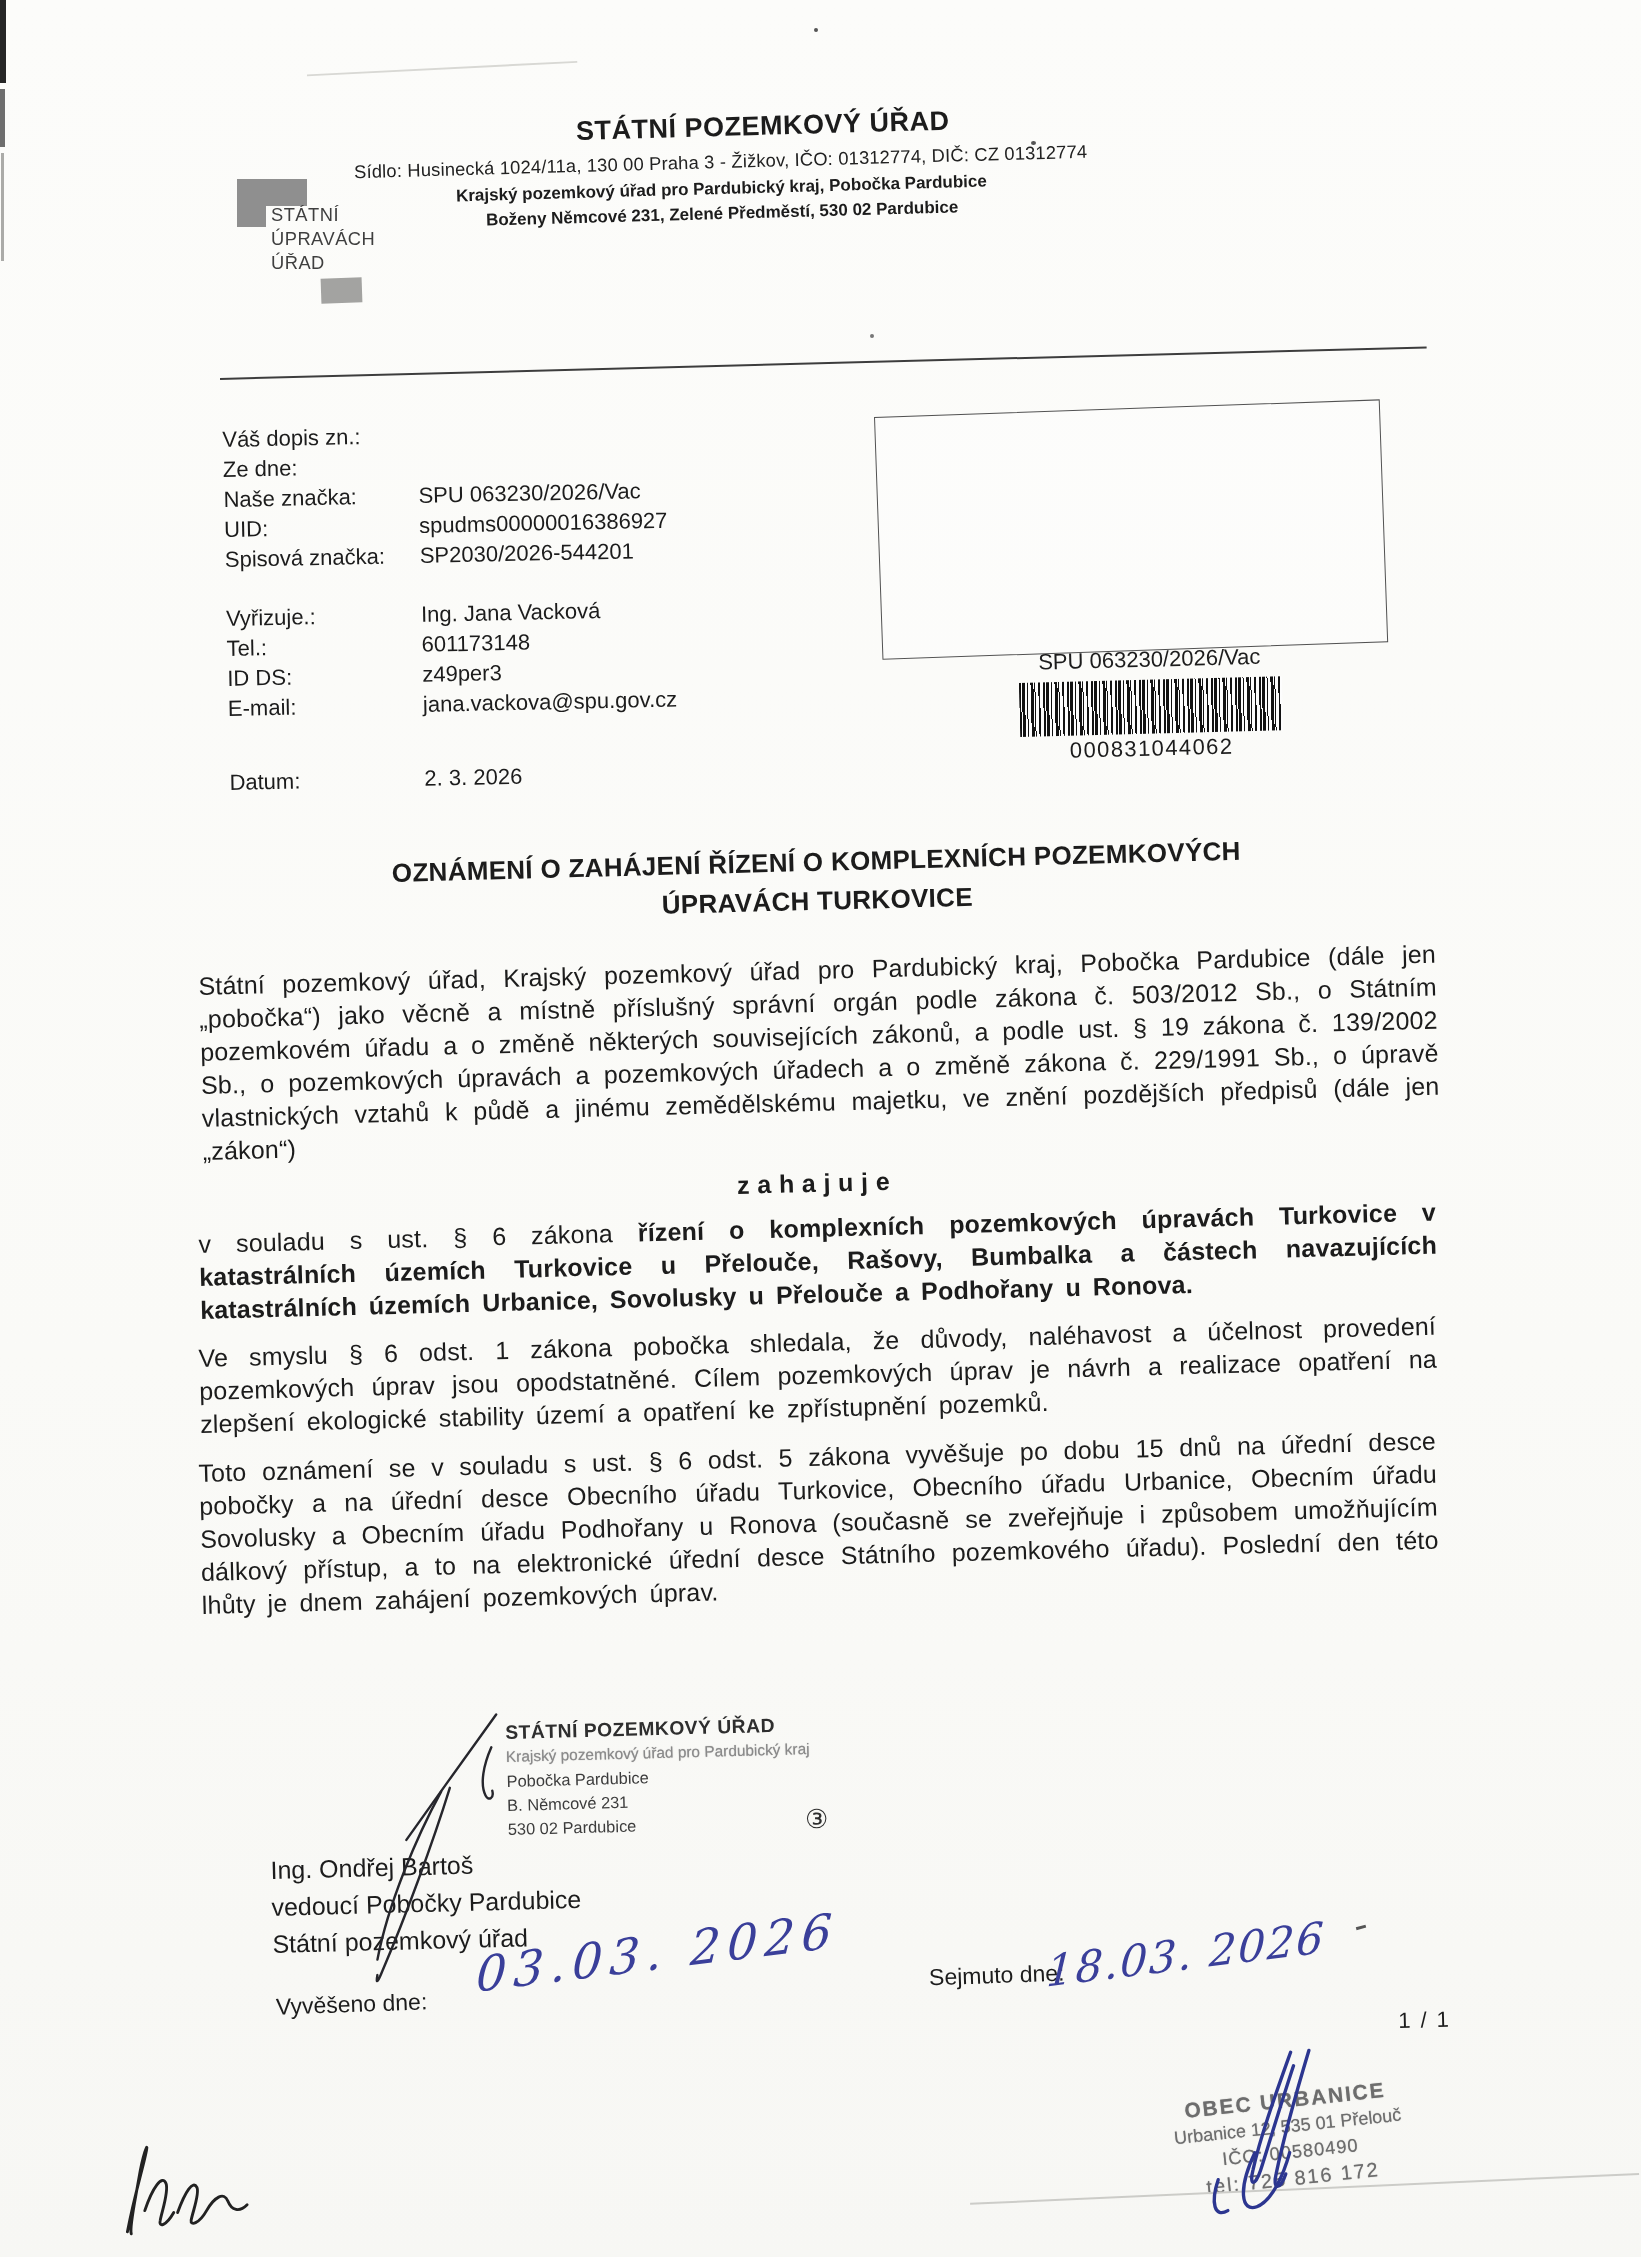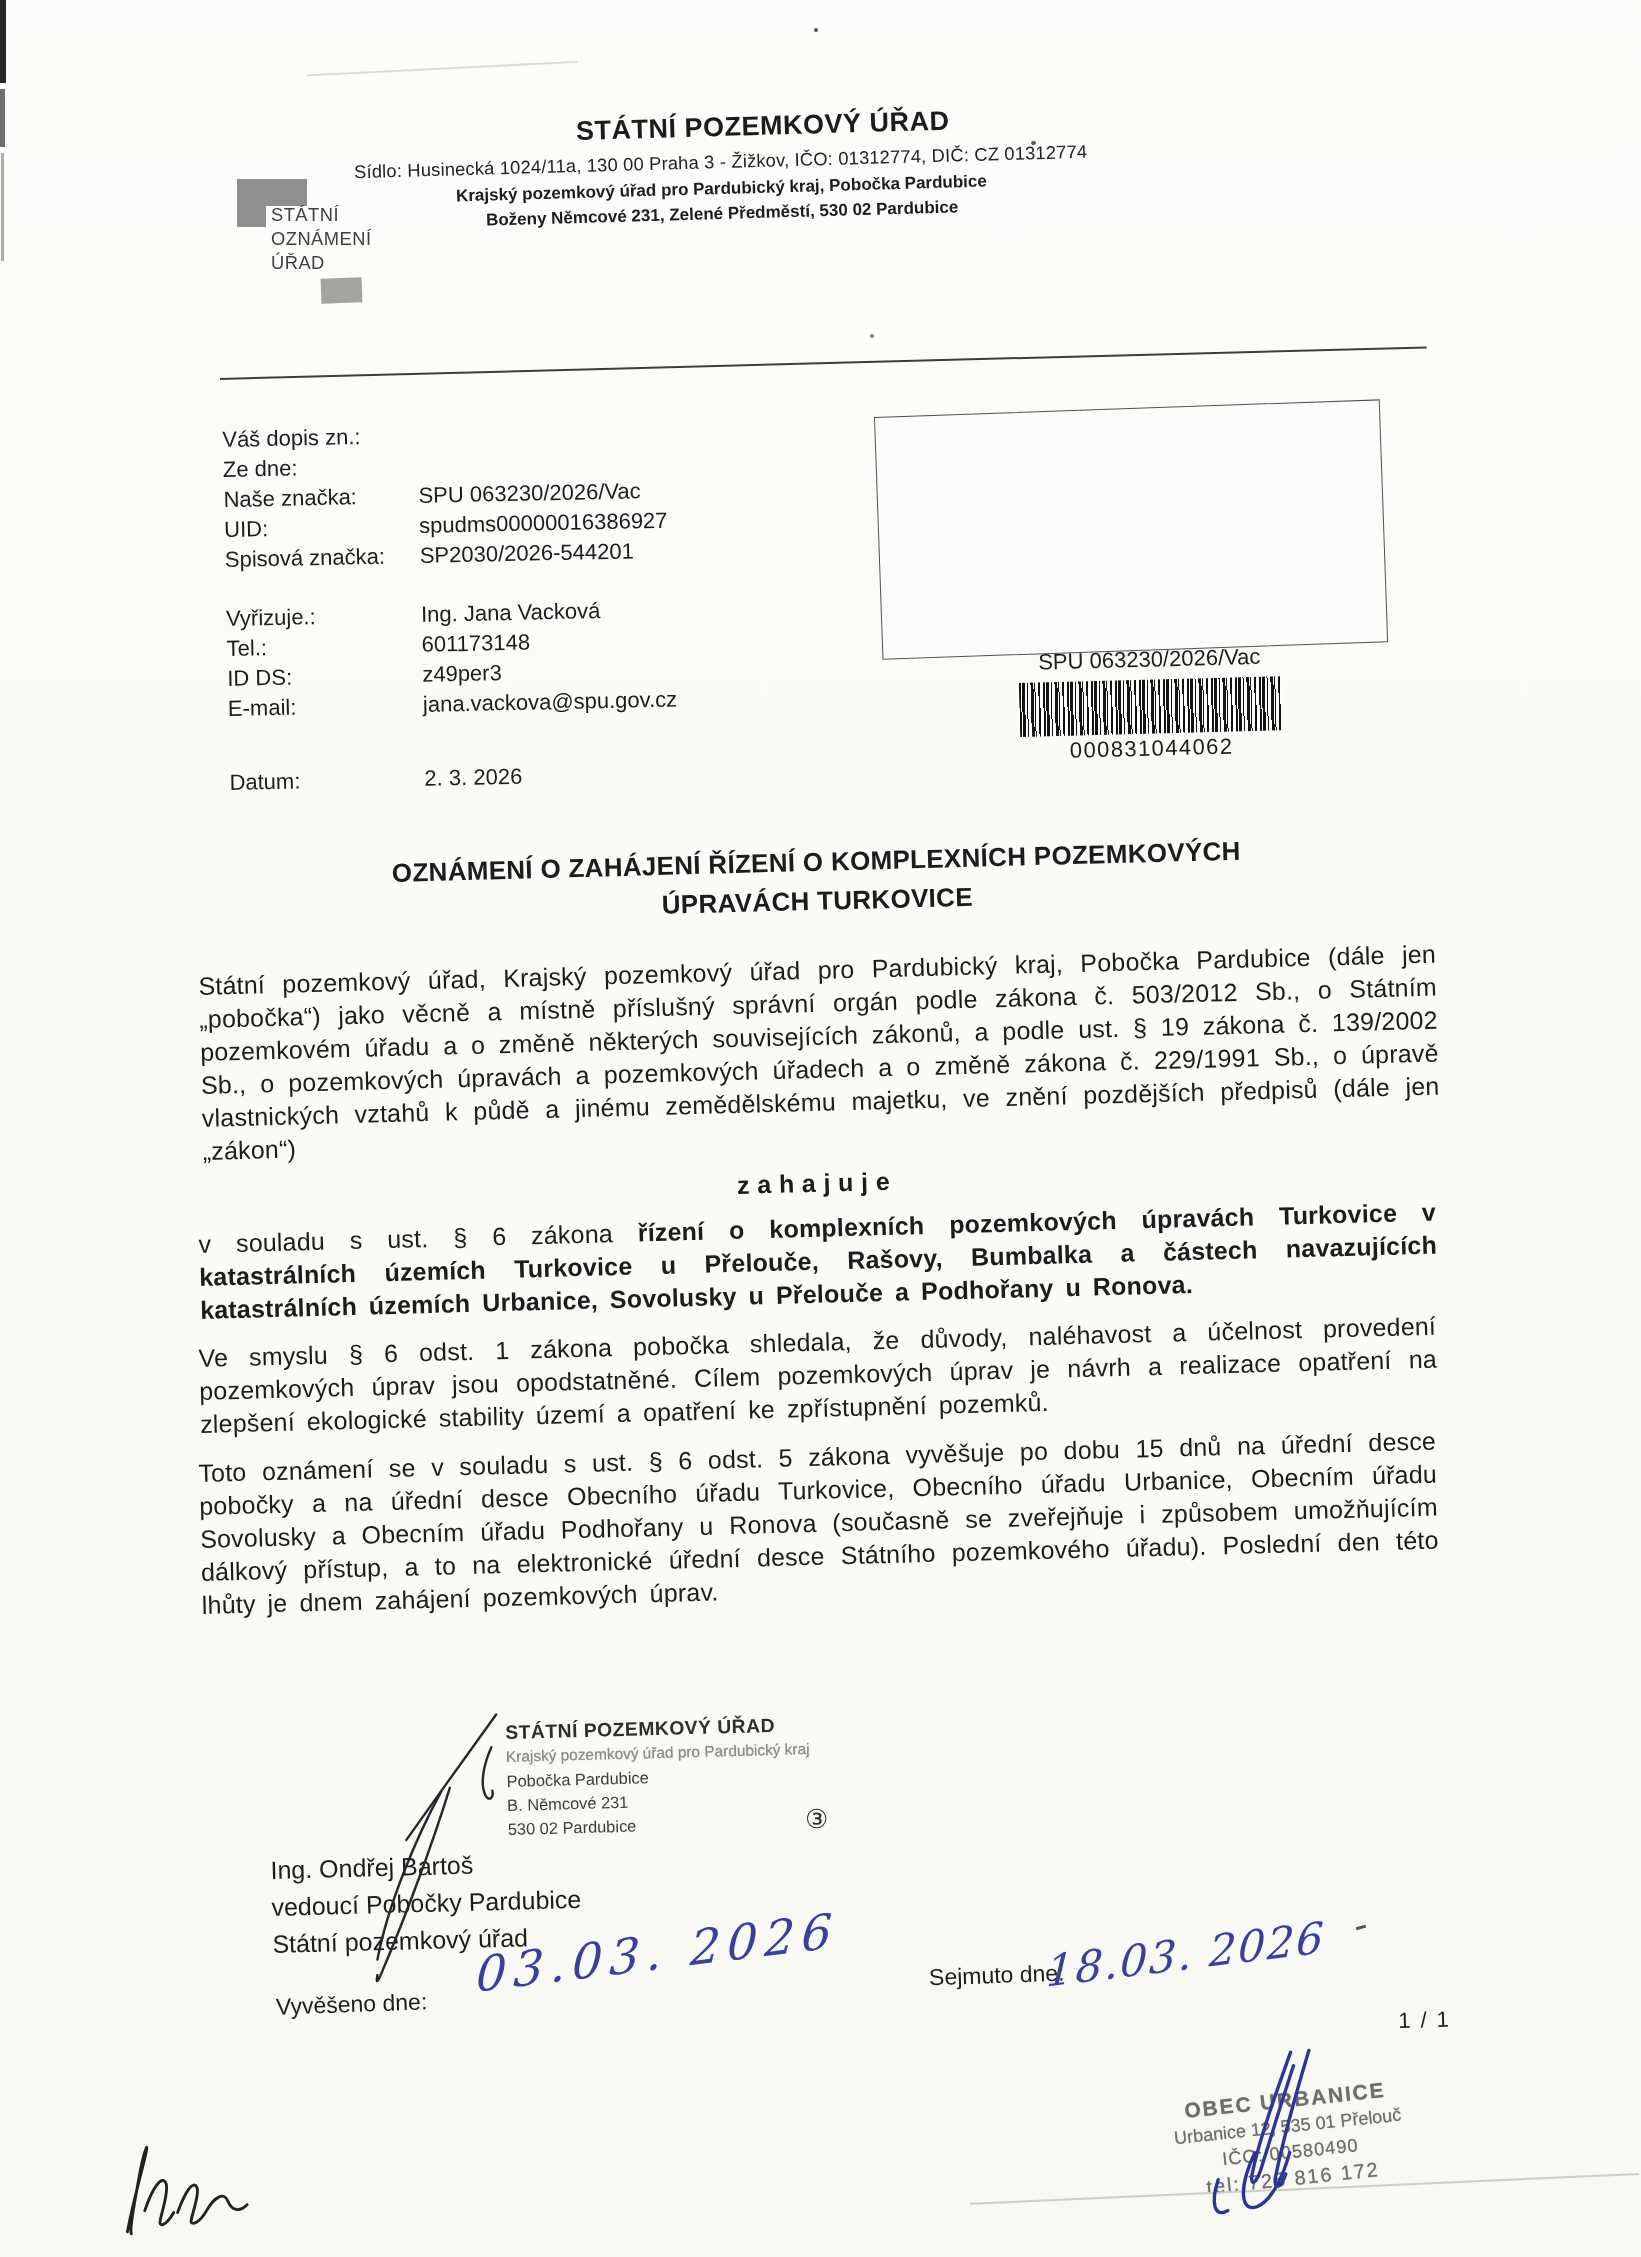--- a/index.html
+++ b/index.html
@@ -93,21 +93,21 @@
   <div class="abs speck" style="left:814px;top:28px;width:3.9px;height:3.9px;"></div>
   <div class="abs speck" style="left:1031px;top:141px;width:4.8px;height:3.9px;"></div>
   <div class="abs speck" style="left:870px;top:334px;width:3.9px;height:3.9px;background:#777;"></div>
   <div class="abs" style="left:1356px;top:1926px;width:9.7px;height:2.9px;background:#555;transform:rotate(-15deg);"></div>
 
   <div class="abs logo-col"></div>
   <div class="abs logo-flag"></div>
   <div class="abs logo-sub"></div>
   <div class="abs logo-text">
     <div>STÁTNÍ</div>
-    <div>OZNÁMENÍ</div>
+    <div>ÚPRAVÁCH</div>
     <div>ÚŘAD</div>
   </div>
 
   <div class="abs letterhead">
     <div class="lh-title">STÁTNÍ POZEMKOVÝ ÚŘAD</div>
     <div class="lh-line2">Sídlo: Husinecká 1024/11a, 130 00 Praha 3 - Žižkov, IČO: 01312774, DIČ: CZ 01312774</div>
     <div class="lh-line3">Krajský pozemkový úřad pro Pardubický kraj, Pobočka Pardubice</div>
     <div class="lh-line4">Boženy Němcové 231, Zelené Předměstí, 530 02 Pardubice</div>
   </div>
 

